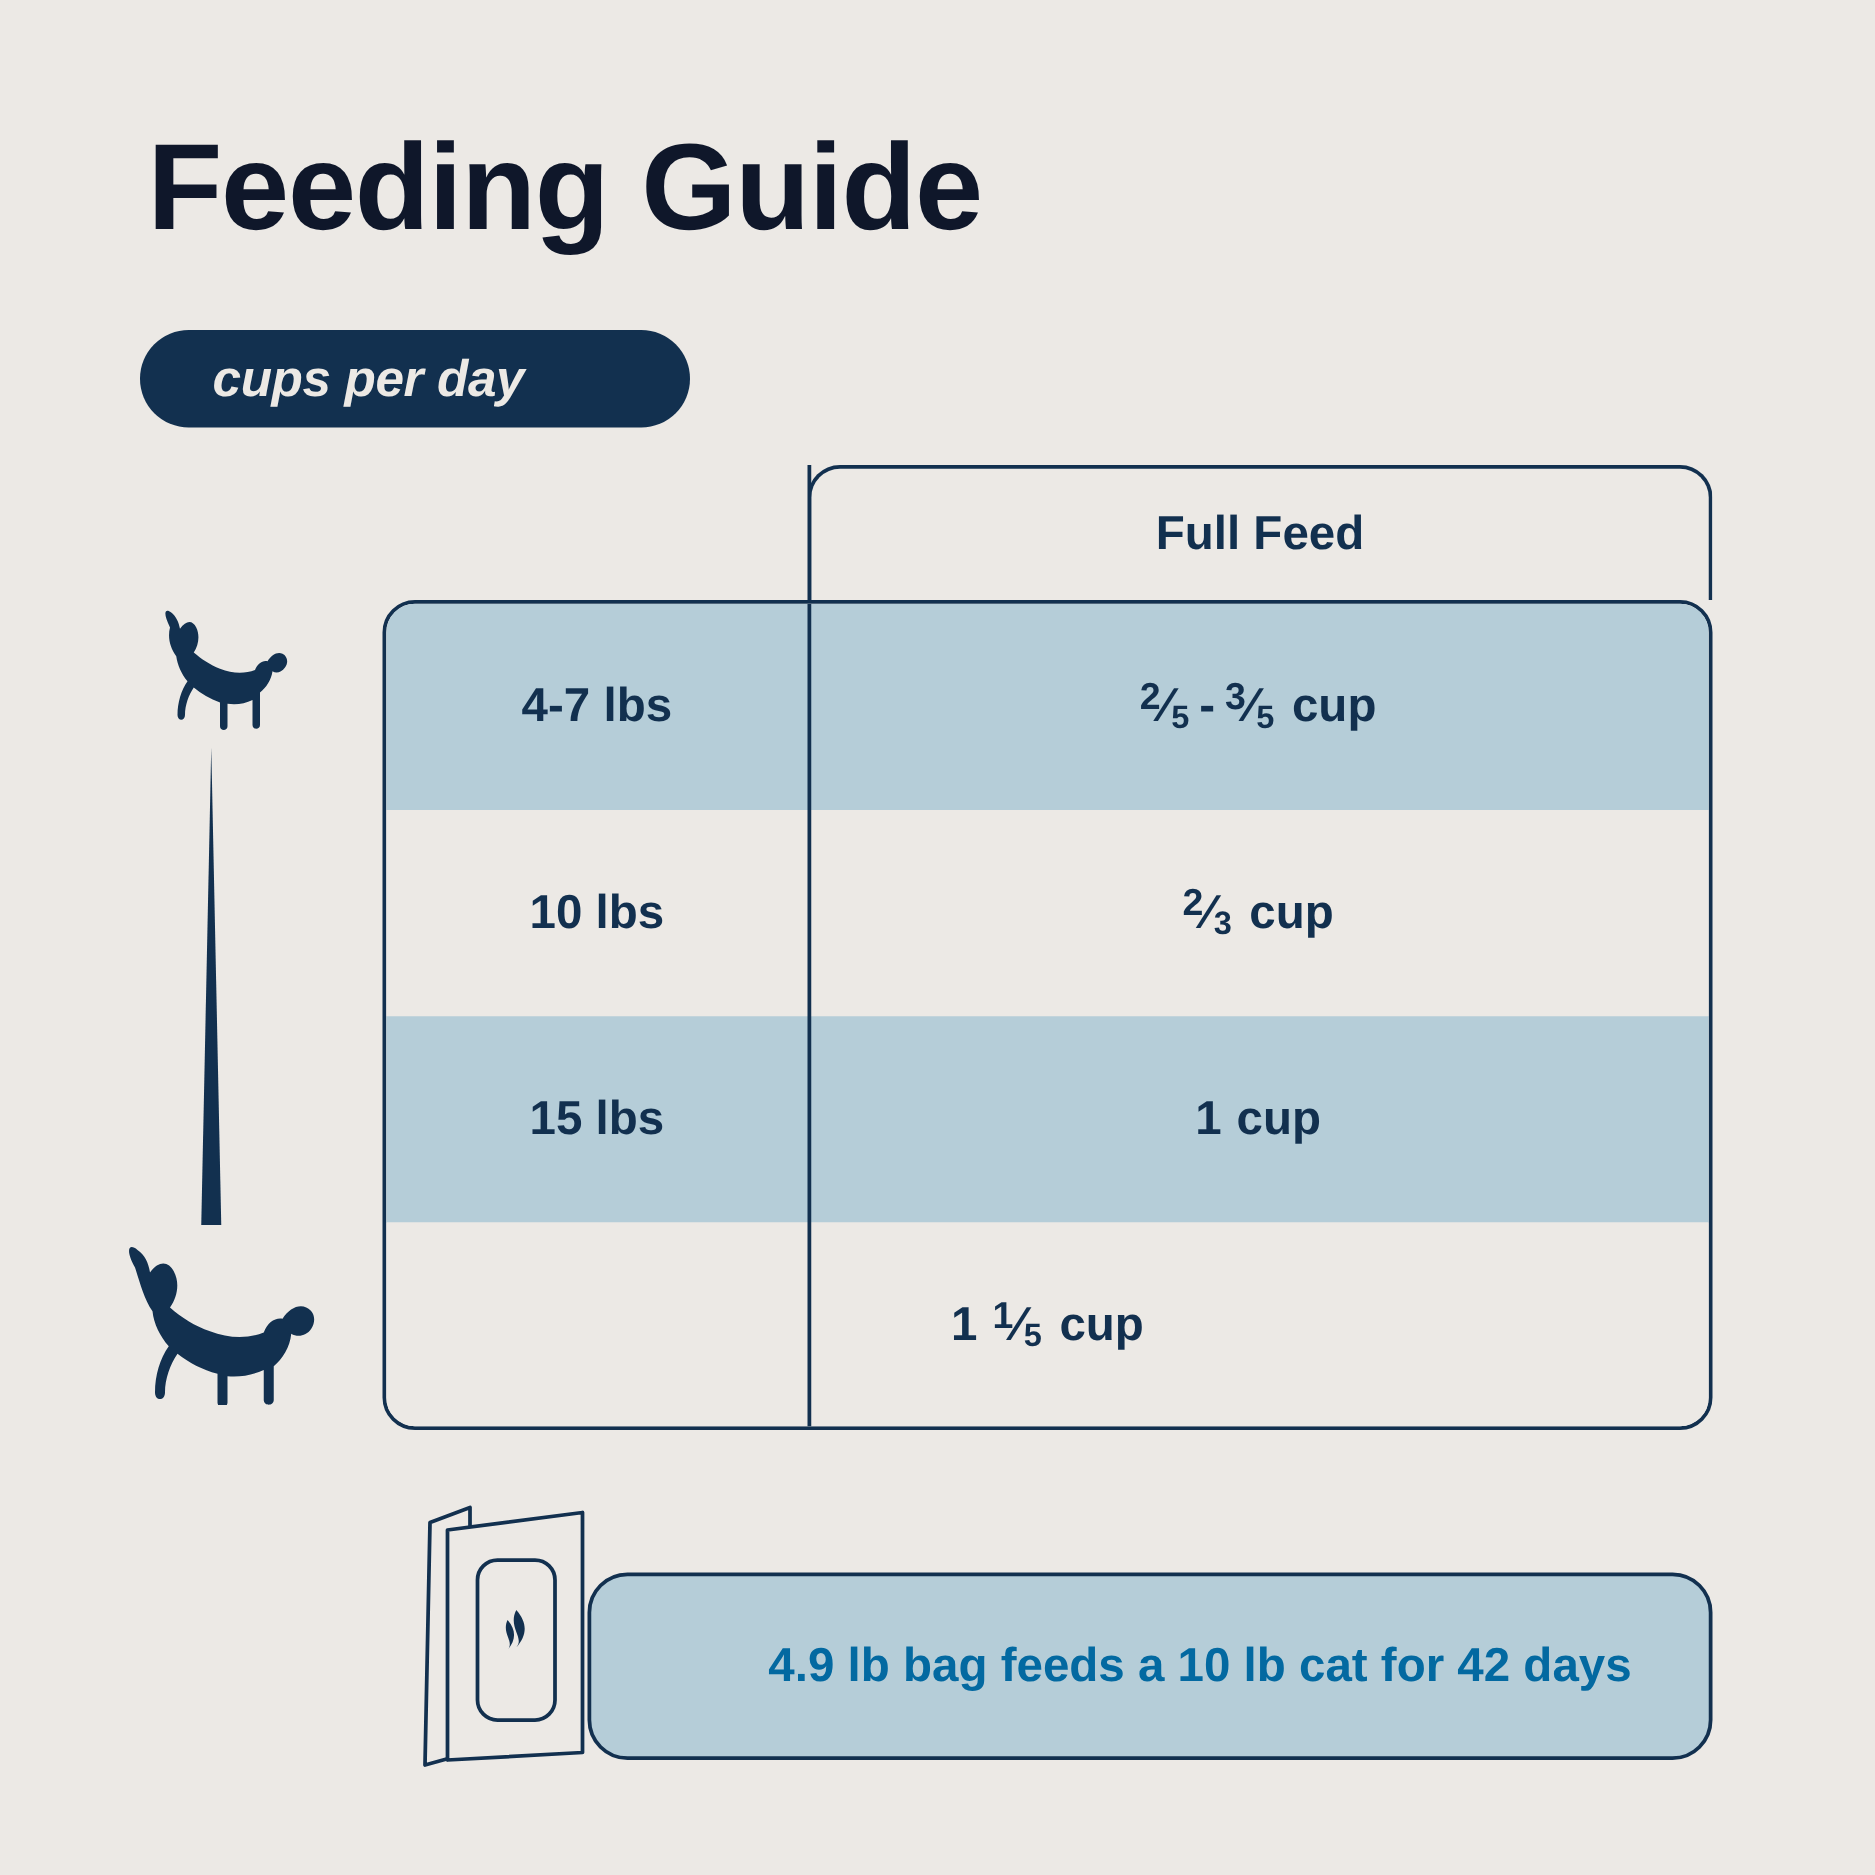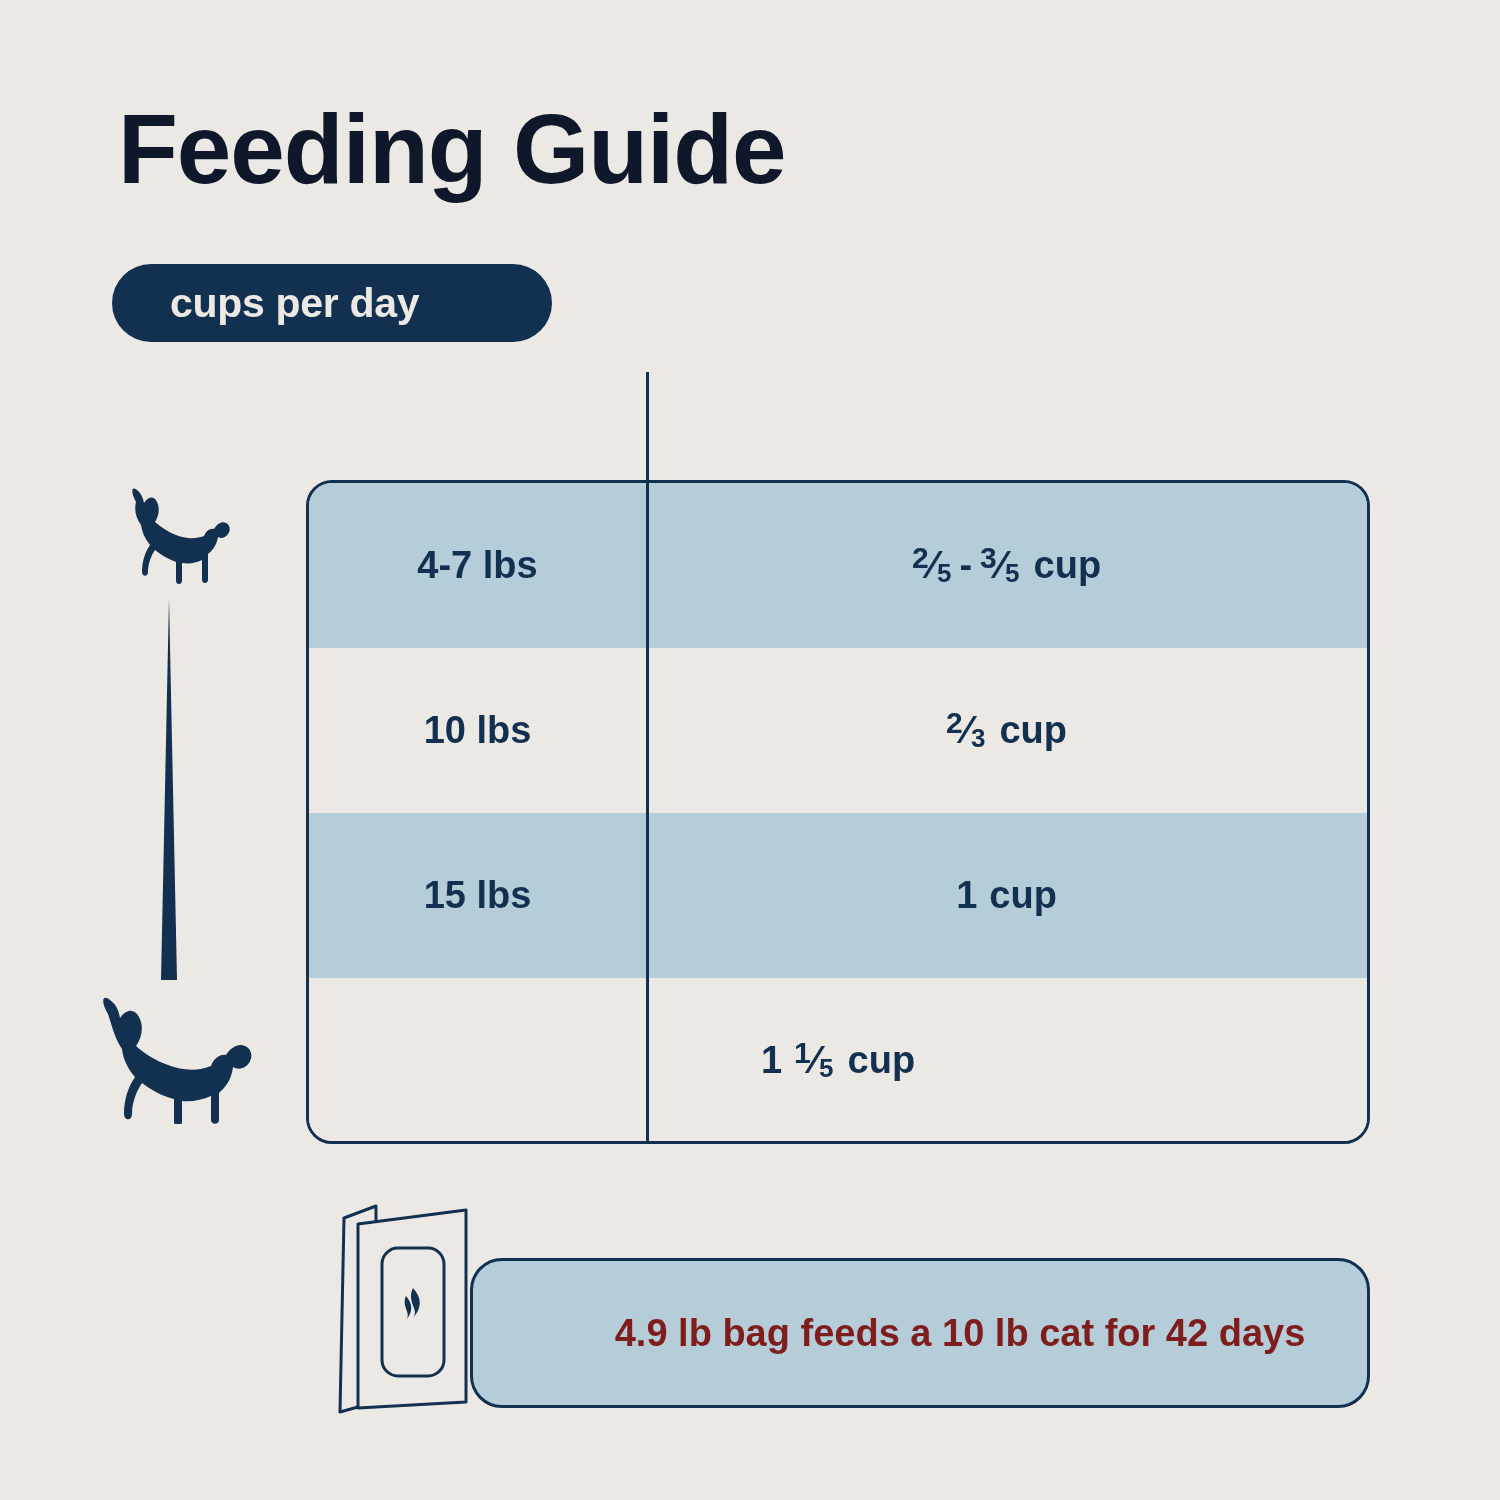--- a/index.html
+++ b/index.html
@@ -38,20 +38,21 @@
     border-radius: 39px;
     background: #12304f;
     color: #ece9e5;
     display: flex;
     align-items: center;
     padding-left: 58px;
     box-sizing: border-box;
     font-size: 41px;
     font-weight: bold;
     letter-spacing: -0.3px;
+    font-style: italic;
   }
 
   
   #table-wrap {
     position: absolute;
     left: 306px;
     top: 372px;
     width: 1064px;
     height: 772px;
   }
@@ -174,21 +175,21 @@
     border: 3px solid #12304f;
     border-radius: 32px;
     box-sizing: border-box;
     display: flex;
     align-items: center;
     justify-content: center;
   }
   #banner-text {
     font-size: 38px;
     font-weight: bold;
-    color: #7f1d1d;
+    color: #0369a1;
     padding-left: 80px;
   }
 
   #bag {
     position: absolute;
     left: 306px;
     top: 1196px;
     width: 190px;
     height: 222px;
   }
@@ -208,20 +209,23 @@
 
 <svg id="cat-wedge" viewBox="0 0 34 382" aria-hidden="true">
   <polygon fill="#12304f" points="17,0 25,382 9,382"></polygon>
 </svg>
 
 <svg class="cat" id="cat-large" viewBox="0 0 184 132" aria-hidden="true">
   <path fill="#12304f" d="M26 22 C18 8 21 2 28 8 C34 12 37 19 38 26 C45 16 53 17 57 25 C62 34 60 46 54 54 C63 62 74 69 86 73 C101 79 117 79 129 74 C132 66 138 62 144 63 C149 55 157 51 163 54 C170 57 171 65 167 71 C163 77 156 78 151 75 C150 86 144 95 137 101 C137 112 137 122 137 128 C137 133 129 133 129 128 C129 120 129 111 129 104 C120 108 110 110 100 109 C100 117 100 126 100 130 C100 135 92 135 92 130 C92 122 92 112 92 107 C80 104 69 98 60 91 C54 100 50 111 50 122 C50 129 42 129 42 122 C42 108 46 95 53 85 C46 77 41 67 40 57 C33 47 30 34 26 22 Z"></path>
 </svg>
 
 <div id="table-wrap">
+  <div id="header-box">
+    <span id="header-label">Full Feed</span>
+  </div>
   <div id="v-divider-top"></div>
 
   <div id="body-box">
     <div class="row shade">
       <div class="cell-weight">4-7 lbs</div>
       <div class="cell-amount">
         <span class="frac">
           <span class="num">2</span>
             <span class="slash">⁄</span>
             <span class="den">5</span>

